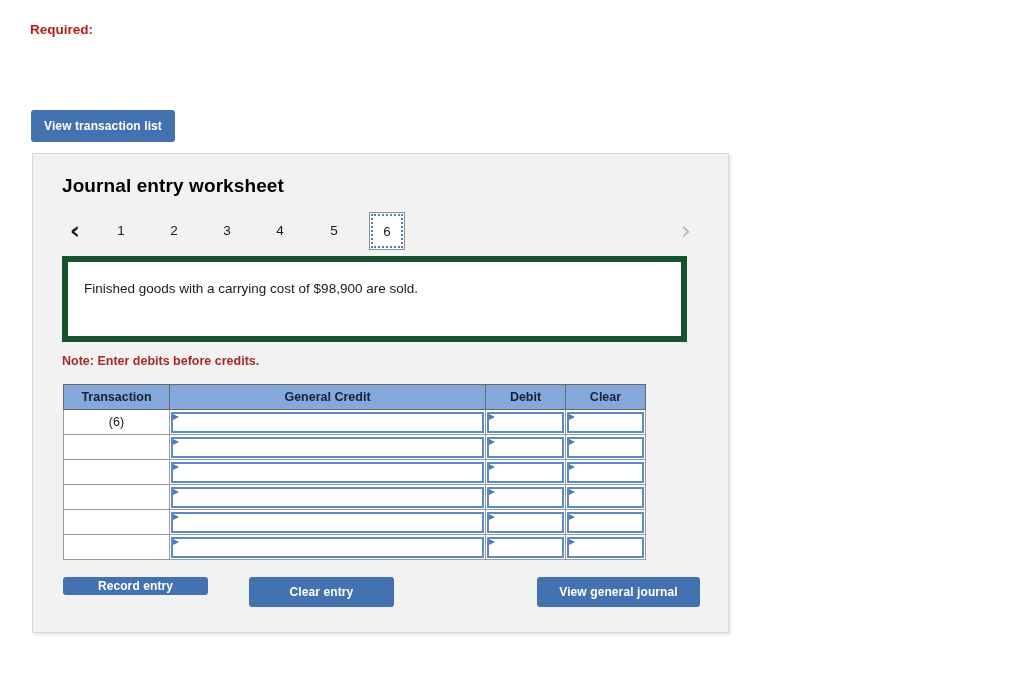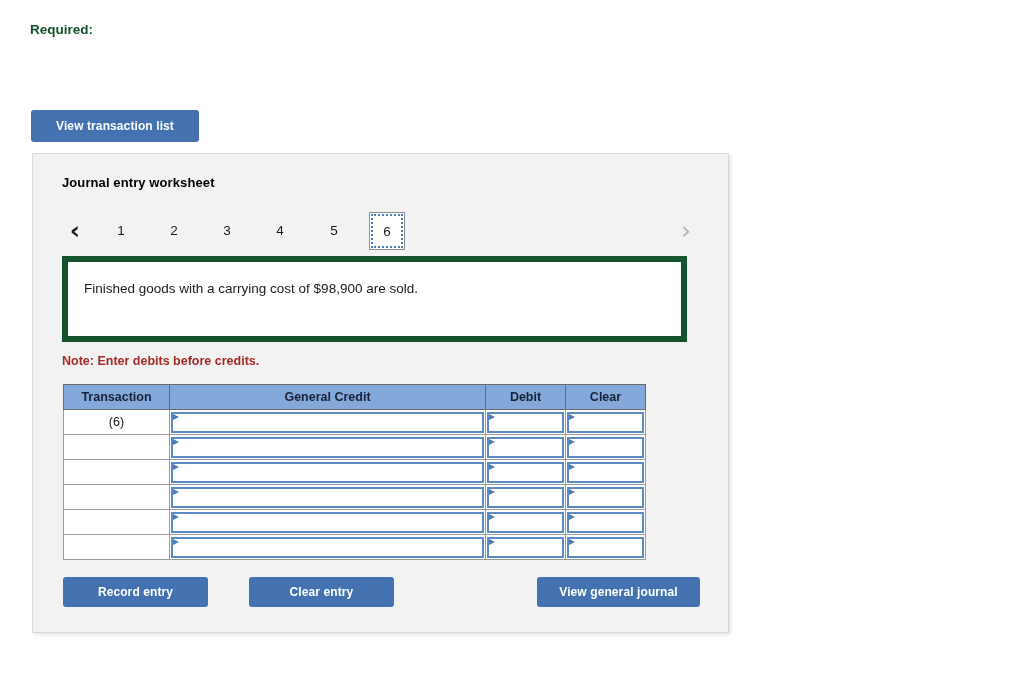--- a/index.html
+++ b/index.html
@@ -19,21 +19,21 @@
   
   .required-block {
     position: absolute;
     left: 30px;
     top: 20px;
     width: 965px;
   }
   .required-label {
     font-size: 13.5px;
     font-weight: bold;
-    color: #14532d;
+    color: #b91c1c;
     line-height: 19px;
   }
   .required-body {
     font-size: 13.5px;
     line-height: 20px;
     color: #1a1a1a;
     margin-top: 1px;
   }
   .required-body .emph {
     color: #a51c20;
@@ -52,41 +52,41 @@
     font-family: "Liberation Sans", sans-serif;
     letter-spacing: 0.1px;
     padding: 0;
     text-align: center;
   }
 
   #view-transaction-list {
     position: absolute;
     left: 31px;
     top: 110px;
-    width: 168px;
+    width: 144px;
     height: 32px;
   }
 
   
   .card {
     position: absolute;
     left: 32px;
     top: 153px;
     width: 695px;
     height: 478px;
     background: #f2f2f2;
     border: 1px solid #d8d8d8;
     box-shadow: 2px 2px 3px rgba(0,0,0,0.10);
   }
 
   .card-title {
     position: absolute;
     left: 29px;
     top: 21px;
-    font-size: 13px;
+    font-size: 19px;
     font-weight: bold;
     color: #000000;
     letter-spacing: 0.1px;
   }
 
   
   .tabstrip {
     position: absolute;
     left: 29px;
     top: 58px;
@@ -212,21 +212,21 @@
     left: 0px;
     top: 0px;
     width: 0;
     height: 0;
     border-left: 6px solid #4a7cba;
     border-top: 3px solid transparent;
     border-bottom: 3px solid transparent;
   }
 
   
-  #record-entry        { position: absolute; left: 30px;  top: 423px; width: 145px; height: 30px; }
+  #record-entry        { position: absolute; left: 30px;  top: 423px; width: 145px; height: 18px; }
   #clear-entry         { position: absolute; left: 216px; top: 423px; width: 145px; height: 30px; }
   #view-general-journal{ position: absolute; left: 504px; top: 423px; width: 163px; height: 30px; }
 </style>
 </head>
 <body>
 
 <div class="required-block">
   <div class="required-label">Required:</div>
 </div>
 

